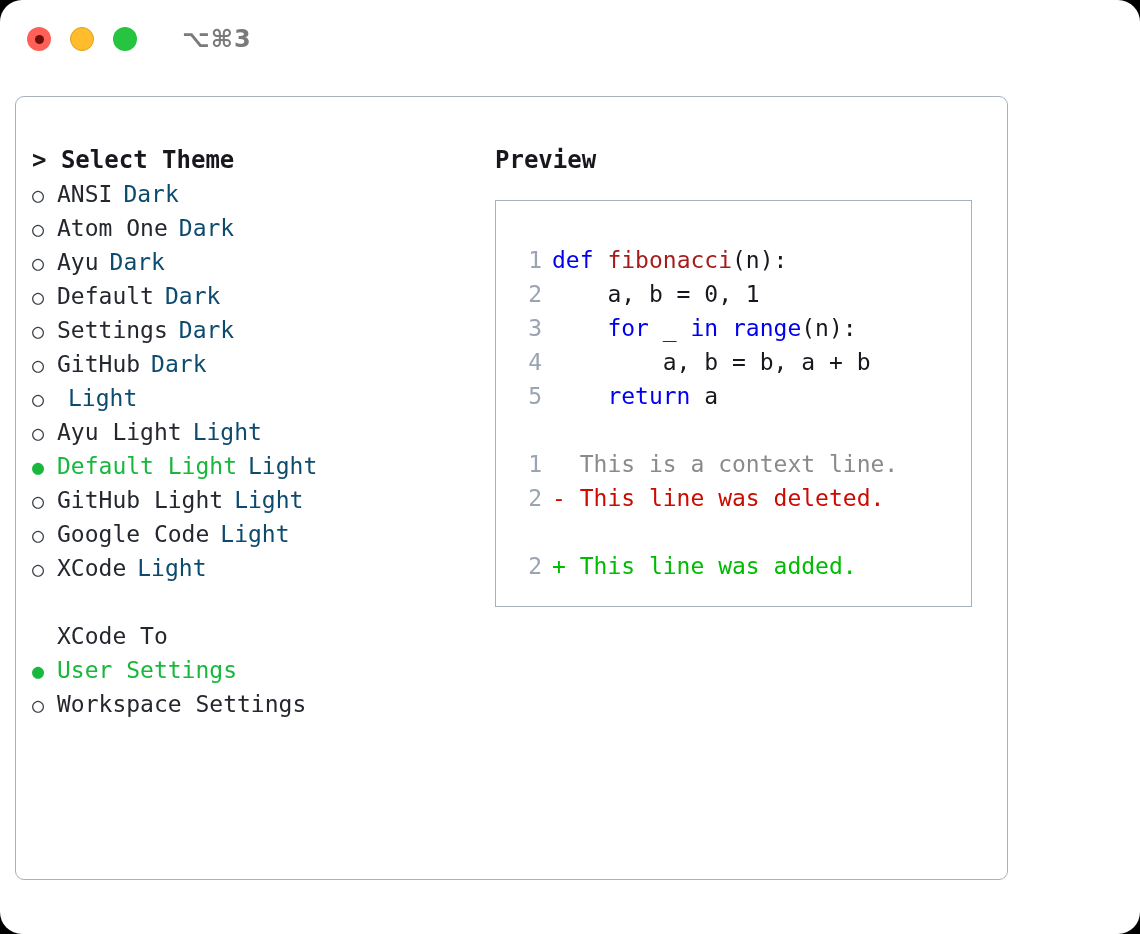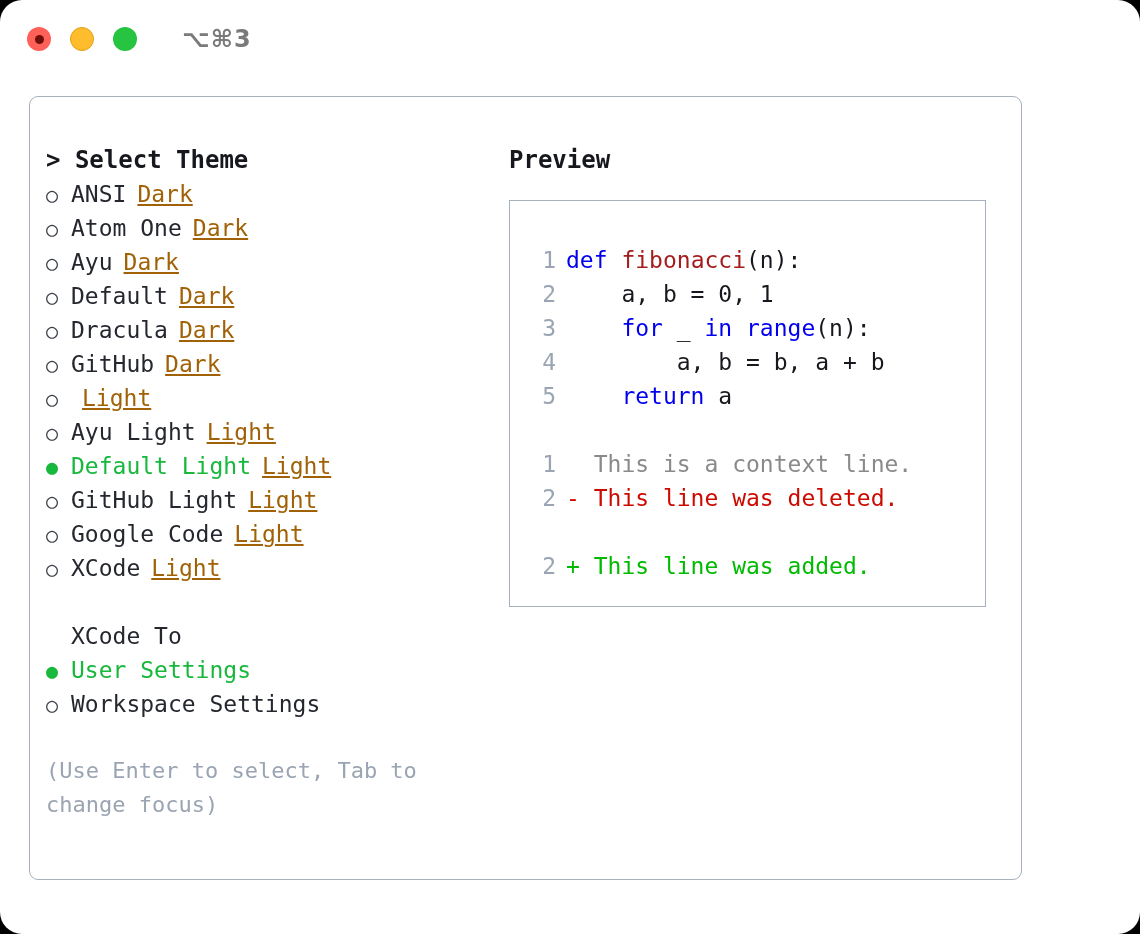--- a/index.html
+++ b/index.html
@@ -81,21 +81,21 @@
     font-size: 24px;
     font-weight: bold;
     color: #7a7a7a;
     letter-spacing: 1px;
     white-space: pre;
   }
 
   
   .card {
     position: absolute;
-    left: 29px;
+    left: 15px;
     top: 96px;
     width: 993px;
     height: 784px;
     border: 1.6px solid #a7b0bd;
     border-radius: 9px;
     box-sizing: border-box;
     background: #ffffff;
   }
 
   .card-inner {
@@ -134,23 +134,22 @@
   .opt .bullet {
     width: 25px;
     flex: 0 0 25px;
     color: #3a3f48;
     font-size: 20px;
   }
   .opt .opt-name {
     color: #24272e;
   }
   .opt .opt-kind {
-    color: #a16207;
+    color: #0c4a6e;
     margin-left: 11px;
-    text-decoration: underline;
   }
   .opt.selected .bullet,
   .opt.selected .opt-name {
     color: #17b83c;
   }
 
   .section-gap {
     height: 34px;
   }
   .section-label {
@@ -268,21 +267,21 @@
           </div>
 
           <div class="opt">
             <span class="bullet">○</span>
             <span class="opt-name">Default</span>
             <span class="opt-kind">Dark</span>
           </div>
 
           <div class="opt">
             <span class="bullet">○</span>
-            <span class="opt-name">Dracula</span>
+            <span class="opt-name">Settings</span>
             <span class="opt-kind">Dark</span>
           </div>
 
           <div class="opt">
             <span class="bullet">○</span>
             <span class="opt-name">GitHub</span>
             <span class="opt-kind">Dark</span>
           </div>
 
           <div class="opt">
@@ -330,21 +329,20 @@
           <div class="opt selected">
             <span class="bullet">●</span>
             <span class="opt-name">User Settings</span>
           </div>
           <div class="opt">
             <span class="bullet">○</span>
             <span class="opt-name">Workspace Settings</span>
           </div>
         </div>
 
-        <div class="hint">(Use Enter to select, Tab to change focus)</div>
 
       </div>
 
       <div class="right-col">
 
         <div class="pane-title">Preview</div>
 
         <div class="preview-box">
           <div class="code">
 

